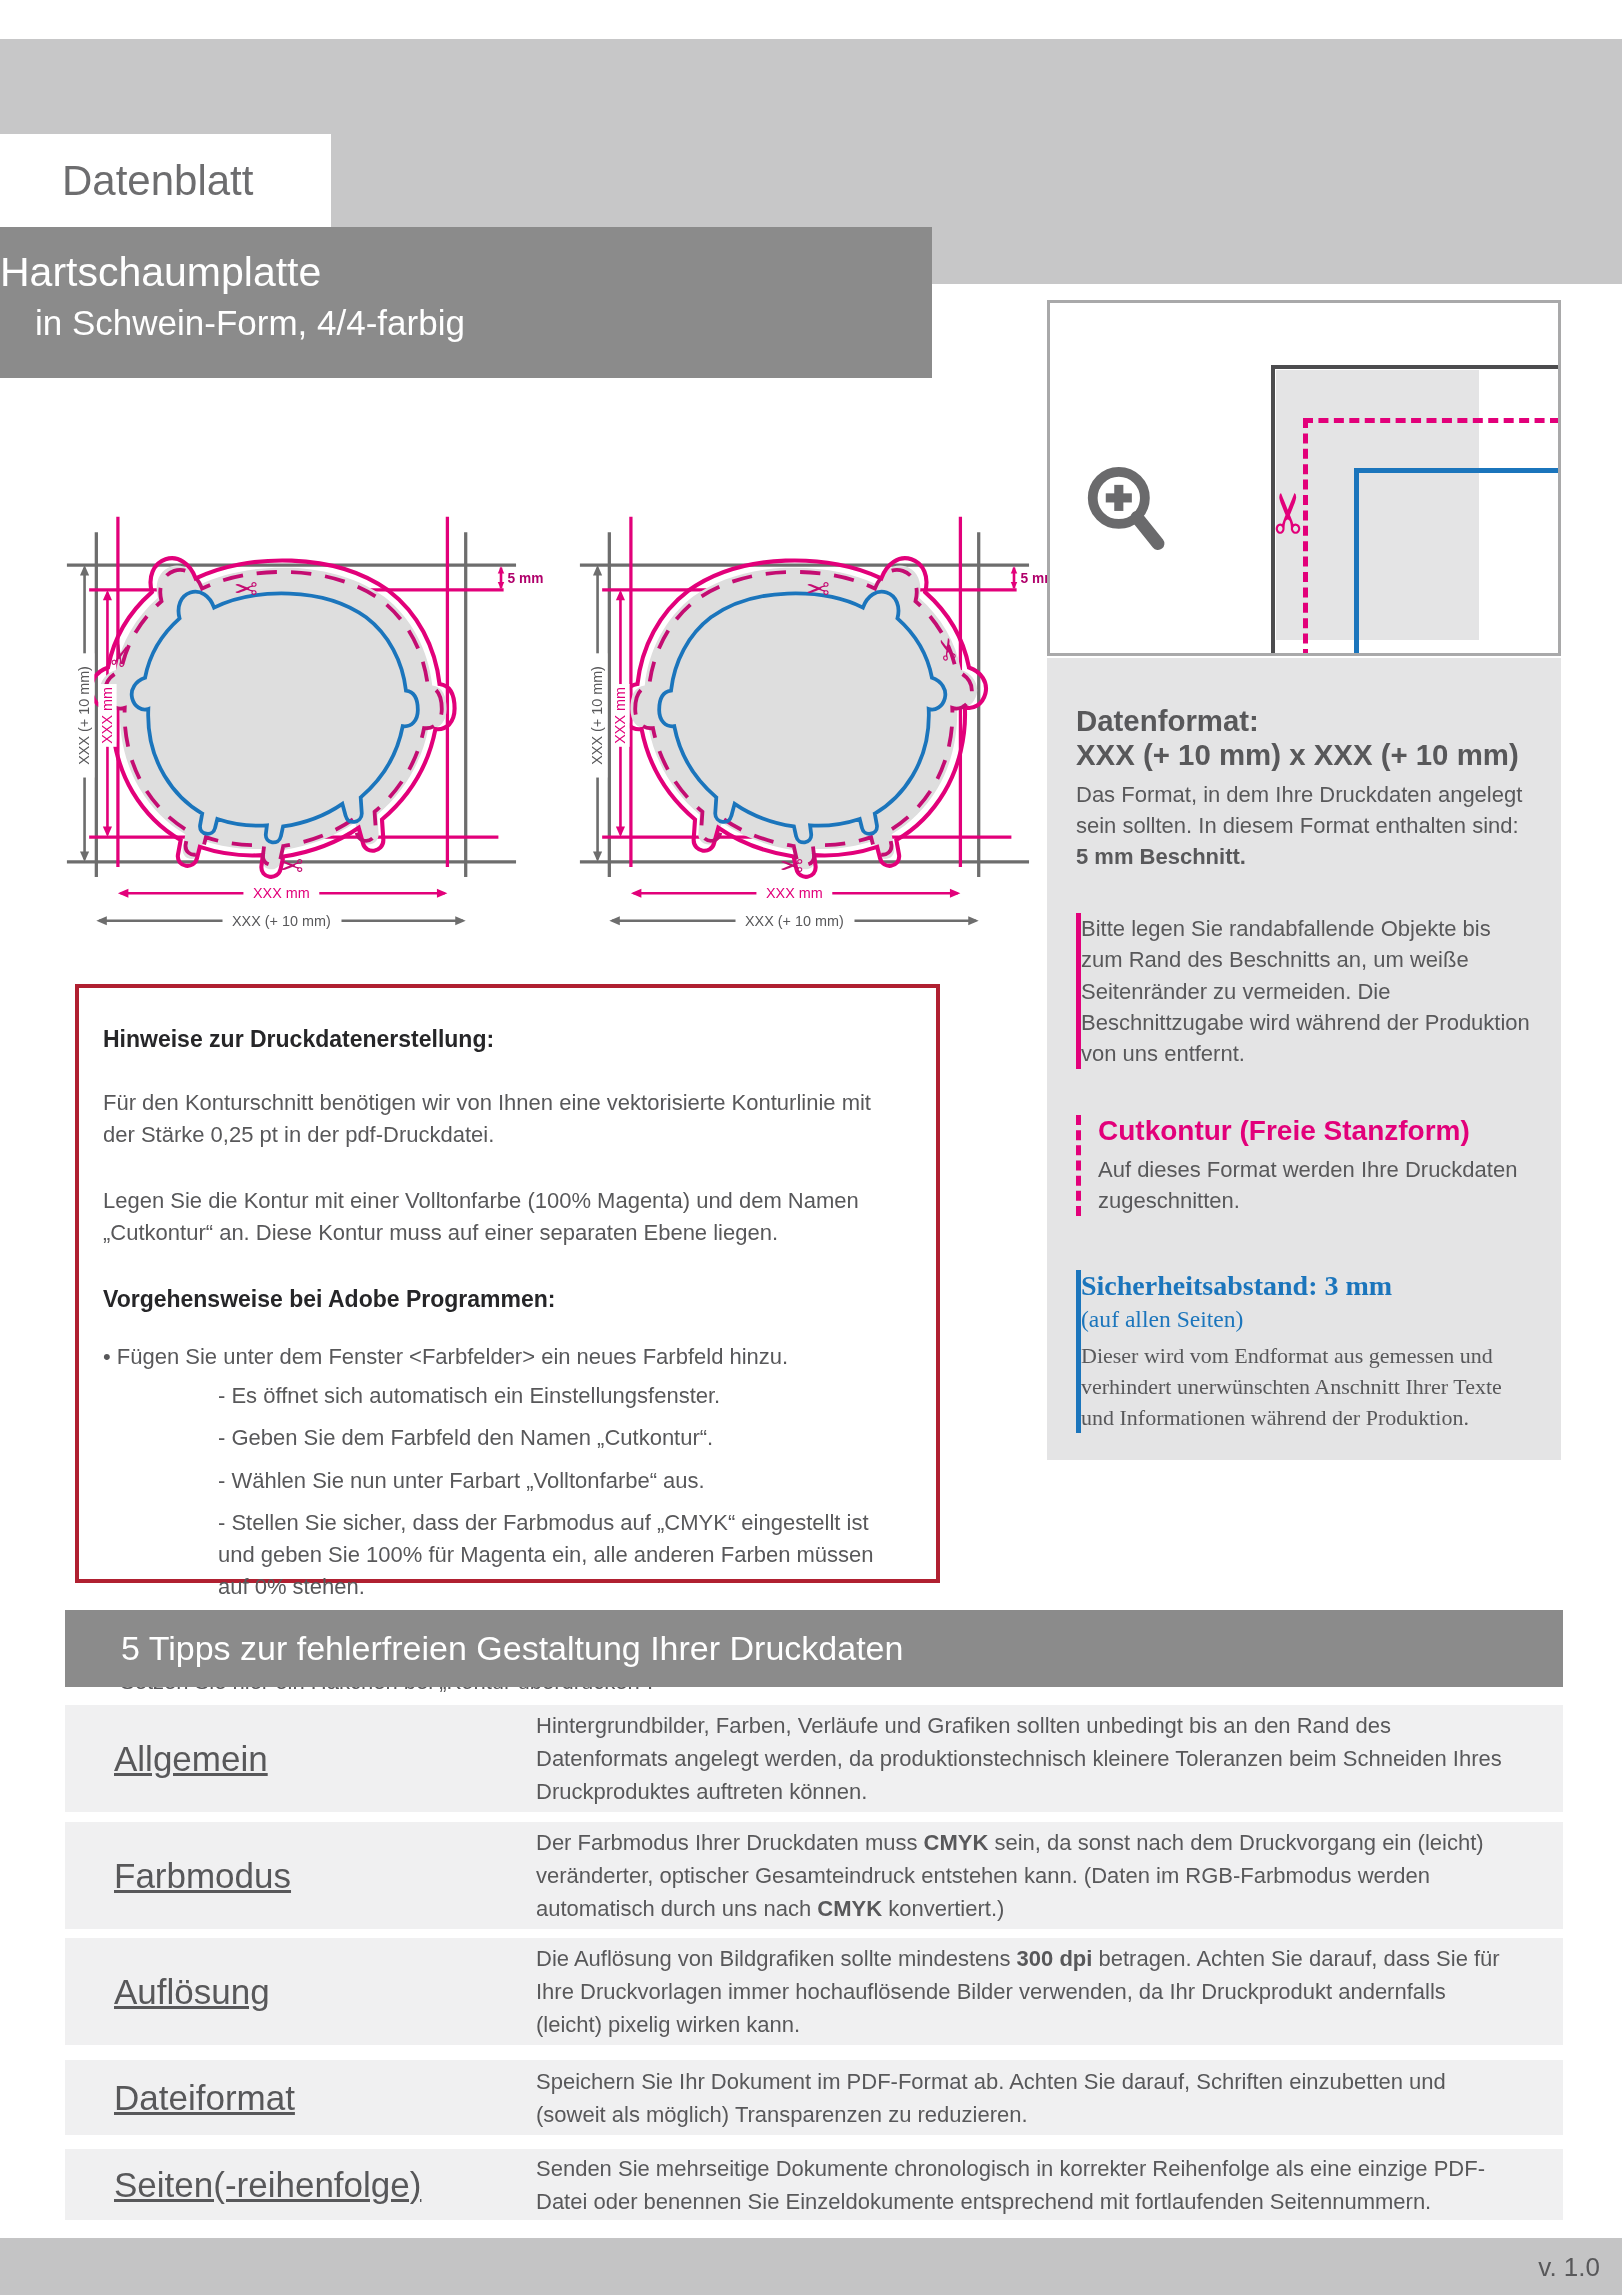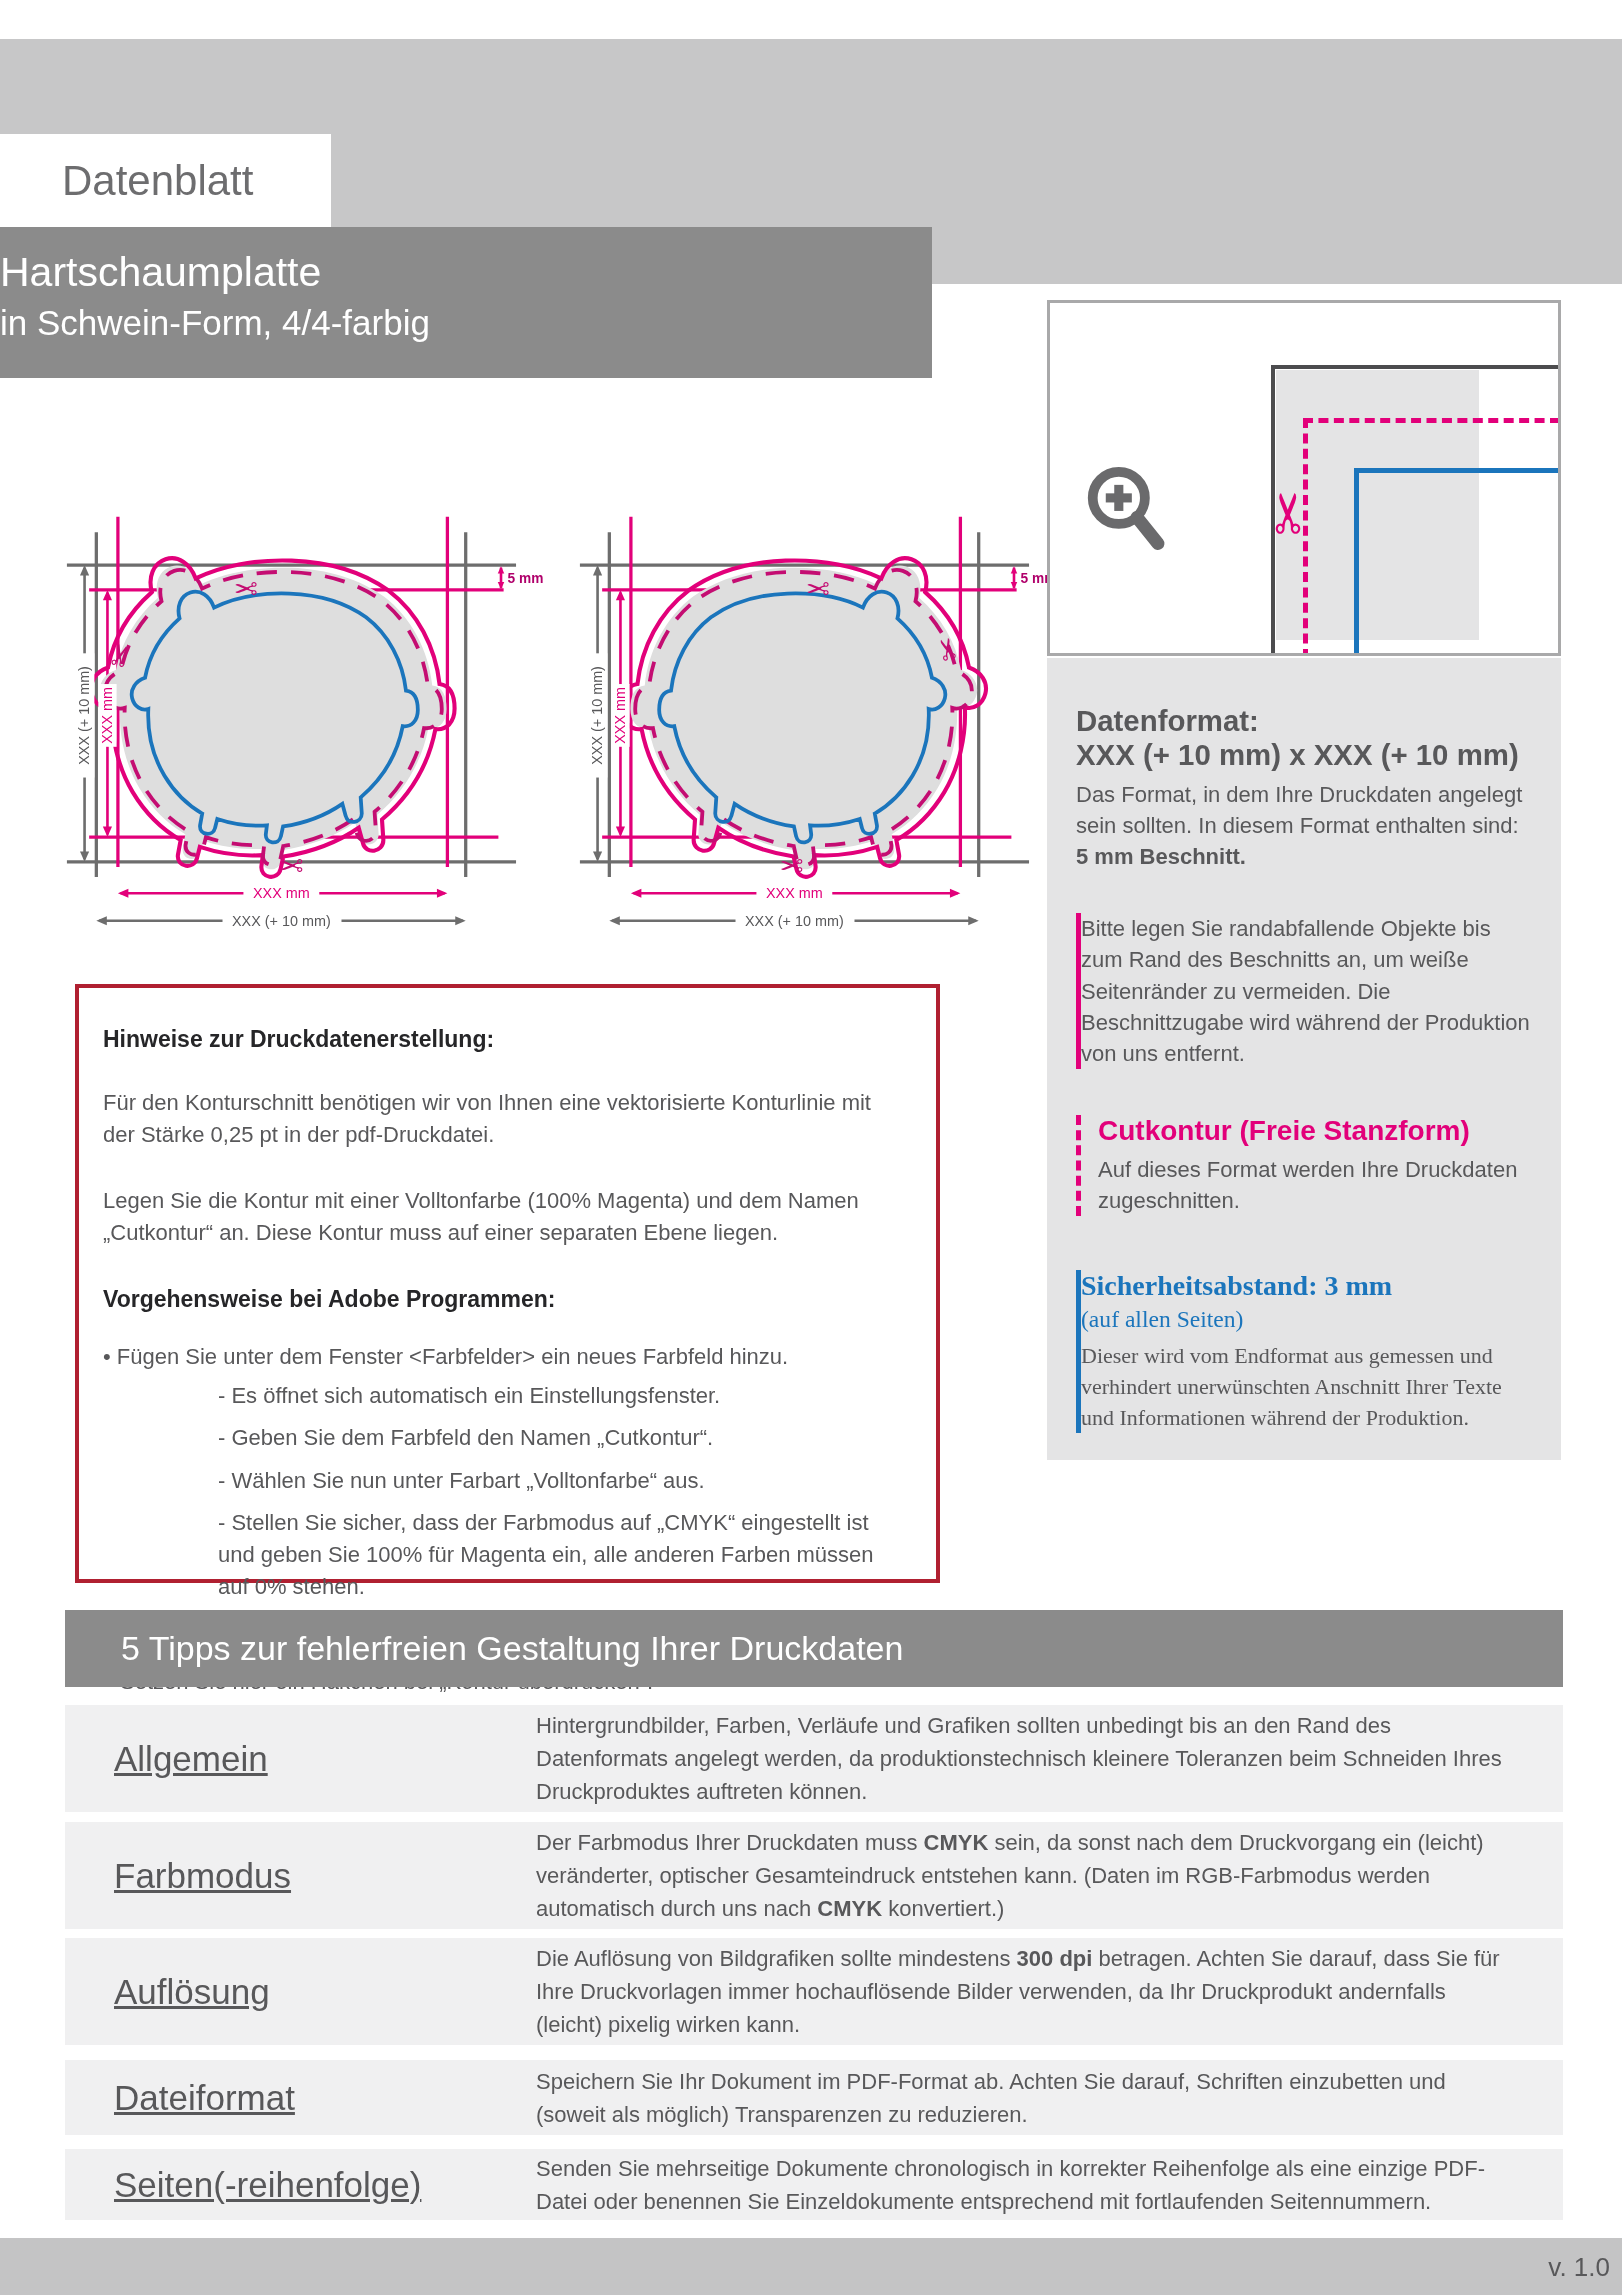--- a/index.html
+++ b/index.html
@@ -7,21 +7,21 @@
         font-family:"Liberation Sans",sans-serif;overflow:hidden;color:#58585a;}
   .abs{position:absolute;}
 
   
   .band{left:0;top:39px;width:1623px;height:245px;background:#c7c7c8;}
   .datenblatt{left:0;top:134px;width:331px;height:93px;background:#ffffff;
               font-size:42px;color:#6d6d6f;line-height:93px;padding-left:62px;box-sizing:border-box;}
   .prodbanner{left:0;top:227px;width:932px;height:151px;background:#8b8b8b;color:#fff;
               text-align:left;box-sizing:border-box;padding-right:21px;}
   .prodbanner .l1{font-size:41px;line-height:1.0;margin-top:25px;}
-  .prodbanner .l2{font-size:35px;line-height:1.0;margin-top:11.8px;}
+  .prodbanner .l2{font-size:35px;line-height:1.0;margin-top:11.8px;padding-left:35px;}
 
   
   .zoombox{left:1047px;top:300px;width:514px;height:356px;background:#fff;
            border:3.3px solid #a9a9aa;box-sizing:border-box;overflow:hidden;}
   .ill-fill{left:226px;top:67px;width:203px;height:270px;background:#e4e4e5;}
   .ill-dark{left:221px;top:62px;width:289px;height:294px;border-top:4.6px solid #4c4c4e;border-left:4.6px solid #4c4c4e;box-sizing:border-box;}
   .ill-cut{left:253px;top:115px;width:257px;height:241px;border-top:5.2px dashed #e2007a;border-left:5.2px dashed #e2007a;box-sizing:border-box;}
   .ill-safe{left:304px;top:165px;width:206px;height:191px;border-top:5.9px solid #1b75bc;border-left:5.9px solid #1b75bc;box-sizing:border-box;}
   .ill-sc{left:216px;top:178px;font-size:55px;color:#e2007a;transform:rotate(-90deg);}
 
@@ -49,21 +49,21 @@
 
   
   .tipsbanner{left:65px;top:1610px;width:1498px;height:77px;background:#8b8b8b;
               color:#fff;font-size:34px;line-height:77px;padding-left:56px;box-sizing:border-box;}
   .tiprow{left:65px;width:1498px;background:#f0f0f1;display:flex;align-items:center;box-sizing:border-box;}
   .tiplabel{width:471px;padding-left:49px;font-size:35px;color:#58585a;box-sizing:border-box;flex-shrink:0;text-decoration:underline;}
   .tipdesc{flex:1;padding-right:46px;font-size:22px;line-height:1.5;color:#58585a;}
 
   
   .footer{left:0;top:2238px;width:1623px;height:58px;background:#c4c4c5;}
-  .version{position:absolute;right:13px;top:0;height:58px;line-height:58px;font-size:26px;color:#58585a;}
+  .version{position:absolute;right:23px;top:0;height:58px;line-height:58px;font-size:26px;color:#58585a;}
 
   
   svg.diagram{position:absolute;overflow:visible;}
   .gline{stroke:#6d6d6d;stroke-width:5;}
   .mline{stroke:#e2007a;stroke-width:5;}
   .gdim{stroke:#6d6d6d;stroke-width:4;}
   .mdim{stroke:#e2007a;stroke-width:4;}
   .gfill{fill:#6d6d6d;}
   .mfill{fill:#e2007a;}
   .dimtext{font-family:"Liberation Sans",sans-serif;font-size:22px;fill:#58585a;}

